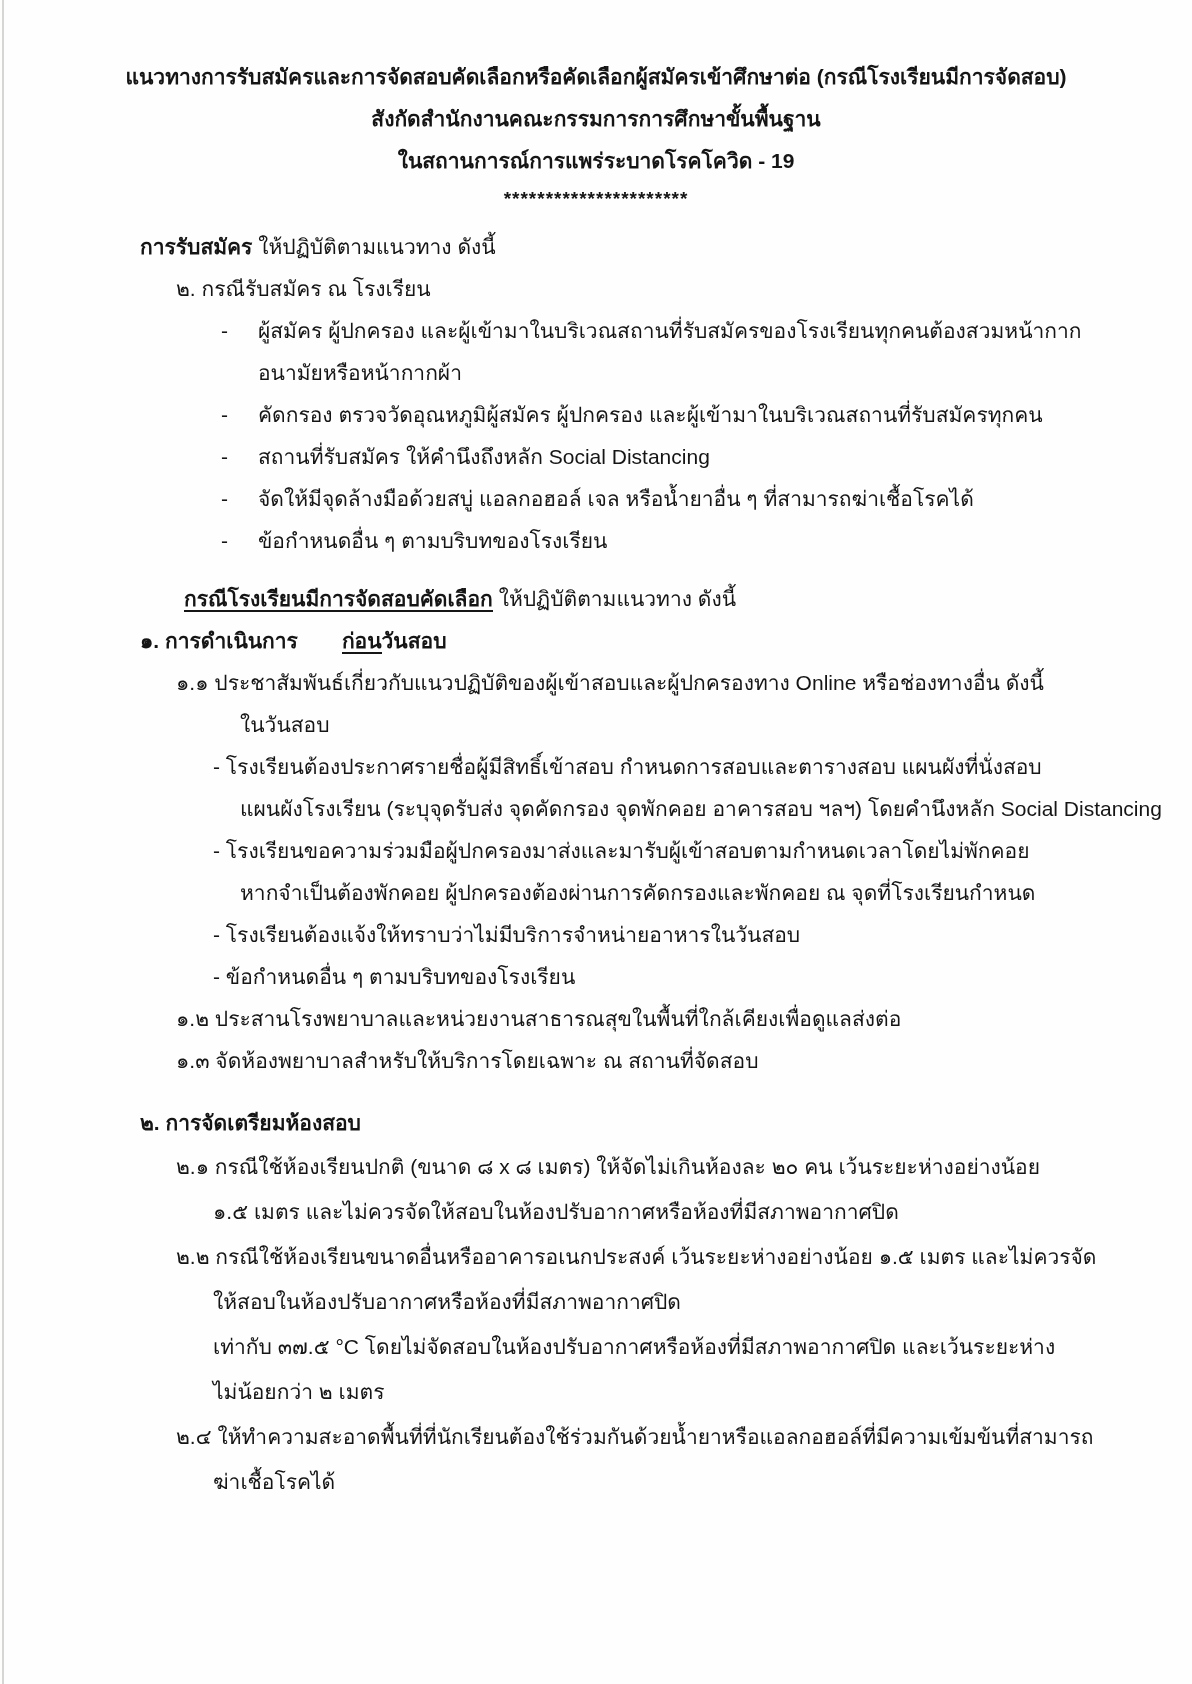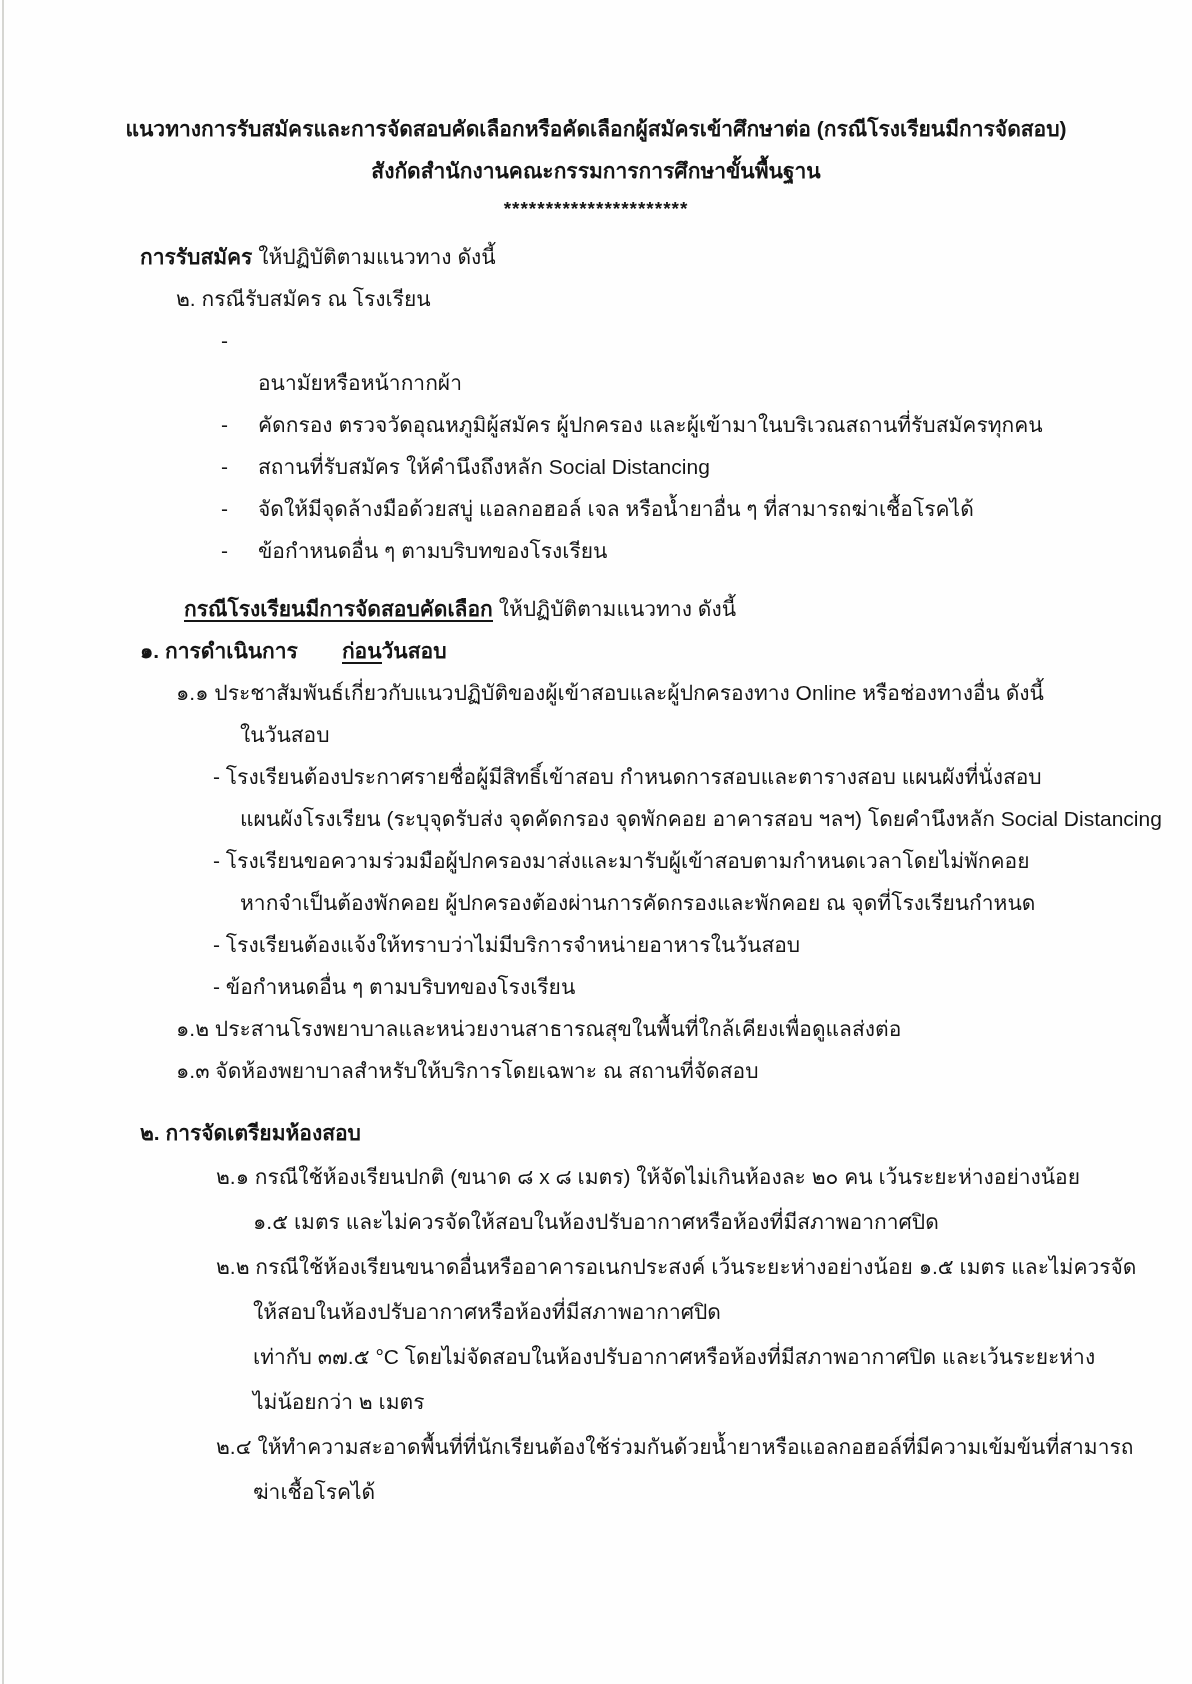--- a/index.html
+++ b/index.html
@@ -19,21 +19,21 @@
   .scan-edge {
     position: absolute;
     left: 2px;
     top: 0;
     bottom: 0;
     width: 2px;
     background: #d6d6d2;
   }
   .content {
     position: relative;
-    padding-top: 108px;
+    padding-top: 56px;
   }
   .line {
     line-height: 42px;
     font-size: 21px;
     white-space: nowrap;
   }
   .center { text-align: center; }
   .bold { font-weight: bold; }
   .stars {
     line-height: 34px;
@@ -54,41 +54,43 @@
   
   .bullet {
     display: flex;
     padding-left: 221px;
   }
   .bullet .dash {
     width: 37px;
     flex: 0 0 37px;
   }
   .bullet-cont { padding-left: 258px; font-family: Liberation Serif, serif; }
-  .roomy { line-height: 45px; margin-left: 40px; }
+  .roomy { line-height: 45px; }
 </style>
 </head>
 <body>
 
 <div class="page">
   <div class="scan-edge"></div>
 
   <div class="content">
 
     <div class="line center bold">แนวทางการรับสมัครและการจัดสอบคัดเลือกหรือคัดเลือกผู้สมัครเข้าศึกษาต่อ (กรณีโรงเรียนมีการจัดสอบ)</div>
     <div class="line center bold">สังกัดสำนักงานคณะกรรมการการศึกษาขั้นพื้นฐาน</div>
+    <div class="line center bold">ในสถานการณ์การแพร่ระบาดโรคโควิด - 19</div>
     <div class="stars center">**********************</div>
 
     <div class="line ind-0 mt-sm">
       <span class="bold">การรับสมัคร</span><span> ให้ปฏิบัติตามแนวทาง ดังนี้</span>
     </div>
     <div class="line ind-1">๒. กรณีรับสมัคร ณ โรงเรียน</div>
 
     <div class="line bullet">
       <span class="dash">-</span>
+      <span>ผู้สมัคร ผู้ปกครอง และผู้เข้ามาในบริเวณสถานที่รับสมัครของโรงเรียนทุกคนต้องสวมหน้ากาก</span>
     </div>
     <div class="line bullet-cont">อนามัยหรือหน้ากากผ้า</div>
 
     <div class="line bullet">
       <span class="dash">-</span>
       <span>คัดกรอง ตรวจวัดอุณหภูมิผู้สมัคร ผู้ปกครอง และผู้เข้ามาในบริเวณสถานที่รับสมัครทุกคน</span>
     </div>
     <div class="line bullet">
       <span class="dash">-</span>
       <span>สถานที่รับสมัคร ให้คำนึงถึงหลัก Social Distancing</span>

